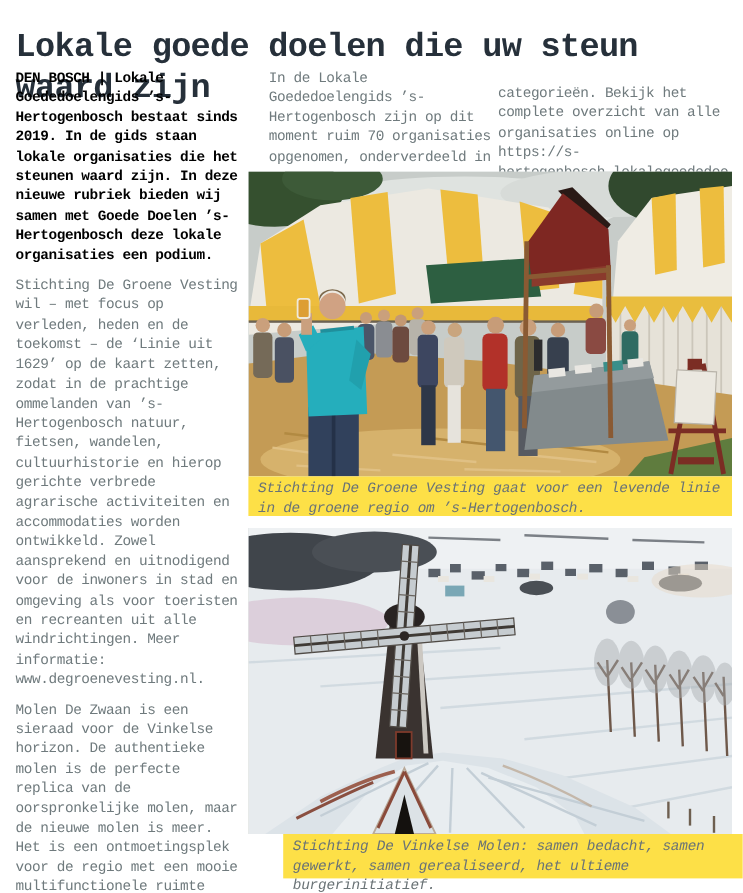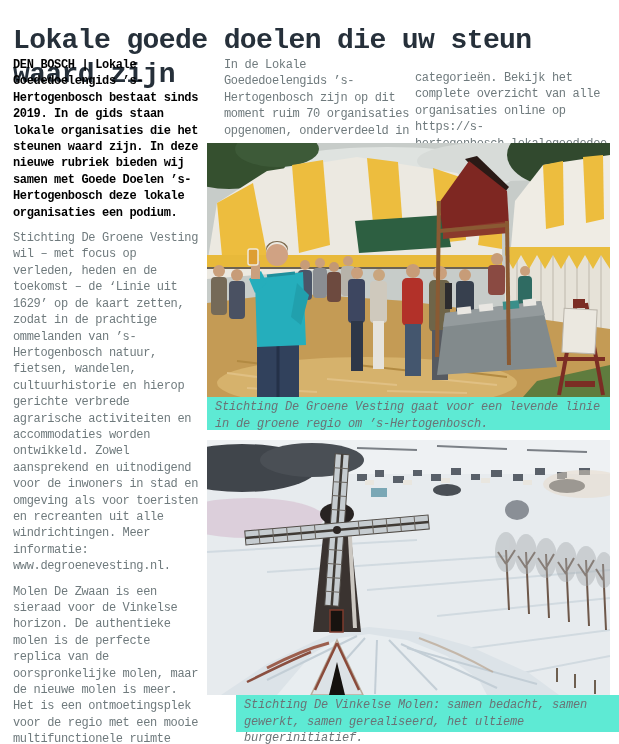--- a/index.html
+++ b/index.html
@@ -18,21 +18,21 @@
   .col2{left:224px;width:190px;}
   .col3{left:415px;width:193px;margin-top:13px;}
   .col p{margin:0 0 9px 0;}
   .intro{font-weight:bold;color:#000000;}
   .col3 p{overflow-wrap:anywhere;}
   .photo{position:absolute;left:207px;width:403px;overflow:hidden;background:#d8dcd9;}
   .photo1{top:143px;height:254px;}
   .photo2{top:440px;height:255px;}
   .photo svg{display:block;width:403px;height:100%;}
   .caption{
-    position:absolute;left:207px;width:403px;background:#5eead4;
+    position:absolute;left:207px;width:403px;background:#fde047;
     font-style:italic;font-size:12px;line-height:16.5px;color:#6a7376;
     padding:2px 8px 0 8px;box-sizing:border-box;letter-spacing:-0.2px;
   }
   .cap1{top:397px;height:33px;}
   .cap2{top:695px;height:37px;margin-left:29px;}
 </style>
 </head>
 <body>
 
 <div class="page">

